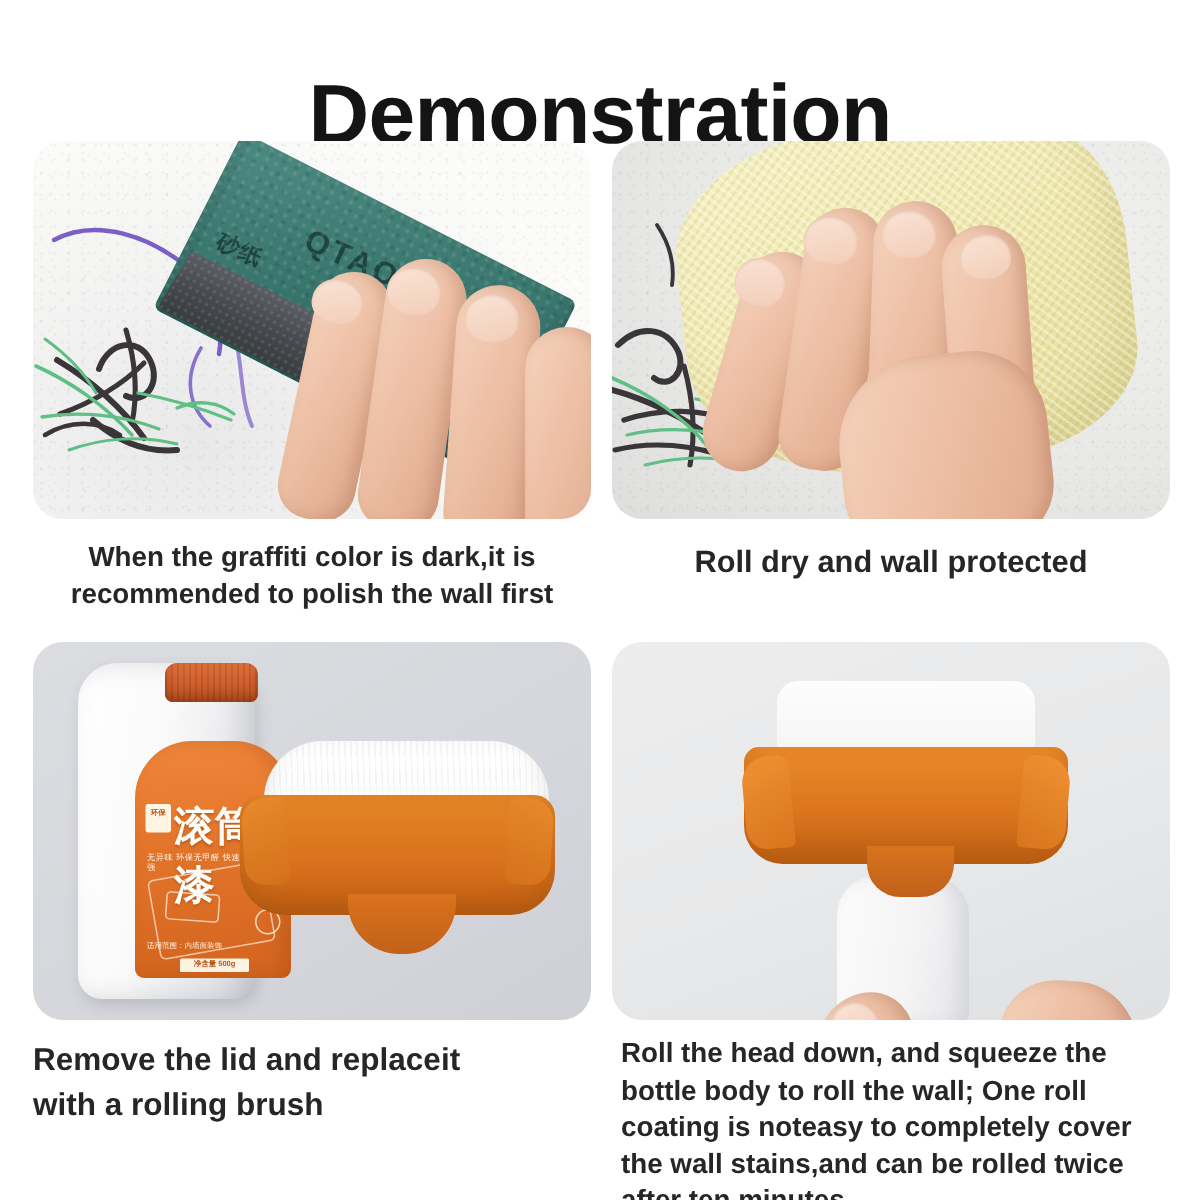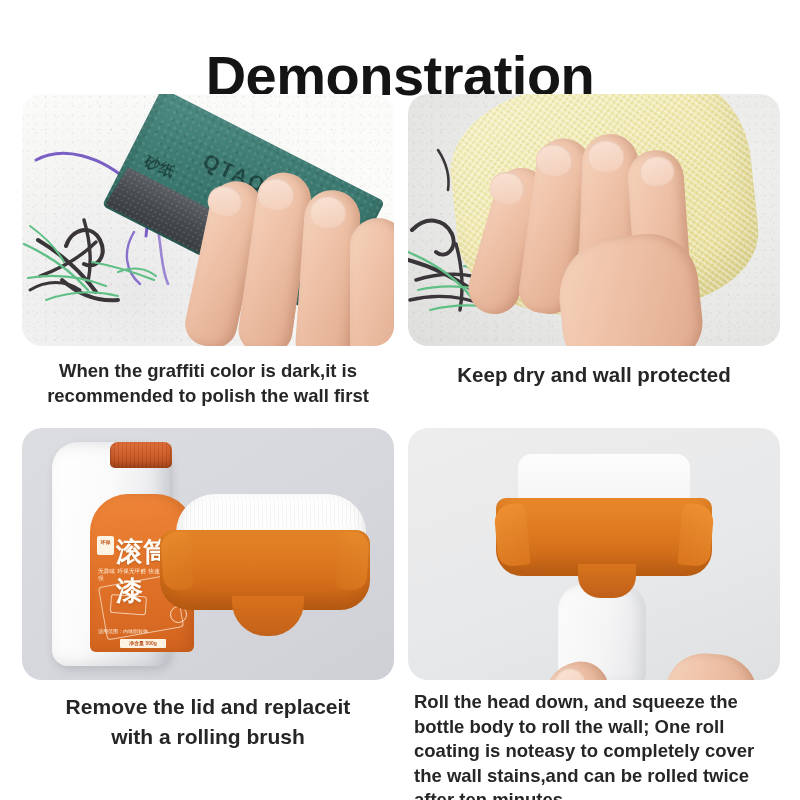--- a/index.html
+++ b/index.html
@@ -53,21 +53,21 @@
 
   
   .caption {
     color: #262626;
     font-weight: bold;
     font-family: "Liberation Sans", sans-serif;
     white-space: pre-line;
   }
   .cap-1 { margin-top: 12px; text-align: center; font-size: 18.5px; line-height: 25px; }
   .cap-2 { margin-top: 16px; text-align: center; font-size: 20.5px; line-height: 26px; }
-  .cap-3 { margin-top: 12px; text-align: center; font-size: 21px;   line-height: 30px; }
+  .cap-3 { margin-top: 12px; font-size: 21px;   line-height: 30px; }
   .cap-4 { margin-top: 10px; text-align: left; font-size: 18.5px; line-height: 24.5px; padding-left: 6px; }
 
   
   .wall-white {
     position: absolute; inset: 0;
     background:
       radial-gradient(ellipse at 30% 80%, #e9e9ea 0%, #f4f4f3 45%, #fbfbfa 75%);
   }
   .wall-tex {
     position: absolute; inset: 0;
@@ -443,21 +443,21 @@
         <div class="nail" style="left:8px; top:56px; width:34px; height:32px; transform:rotate(16deg);"></div>
         <div class="finger" style="left:46px; top:22px; width:54px; height:176px; transform:rotate(8deg);"></div>
         <div class="nail" style="left:54px; top:28px; width:36px; height:32px; transform:rotate(8deg);"></div>
         <div class="finger" style="left:98px; top:18px; width:56px; height:186px; transform:rotate(2deg);"></div>
         <div class="nail" style="left:106px; top:24px; width:36px; height:32px; transform:rotate(2deg);"></div>
         <div class="finger" style="left:150px; top:34px; width:56px; height:176px; transform:rotate(-4deg);"></div>
         <div class="nail" style="left:158px; top:40px; width:34px; height:30px; transform:rotate(-4deg);"></div>
         <div class="finger" style="left:78px; top:120px; width:140px; height:130px; border-radius:60px 50px 40px 40px; transform:rotate(-6deg);"></div>
       </div>
     </div>
-    <div class="caption cap-2">Keep dry and wall protected</div>
+    <div class="caption cap-2">Roll dry and wall protected</div>
   </div>
 
   <div class="cell cell-bl">
     <div class="photo">
       <div class="bg-grey"></div>
 
       <div class="bottle">
         <div class="bottle-cap"></div>
         <div class="label">
           <div class="label-badge">环保</div>

